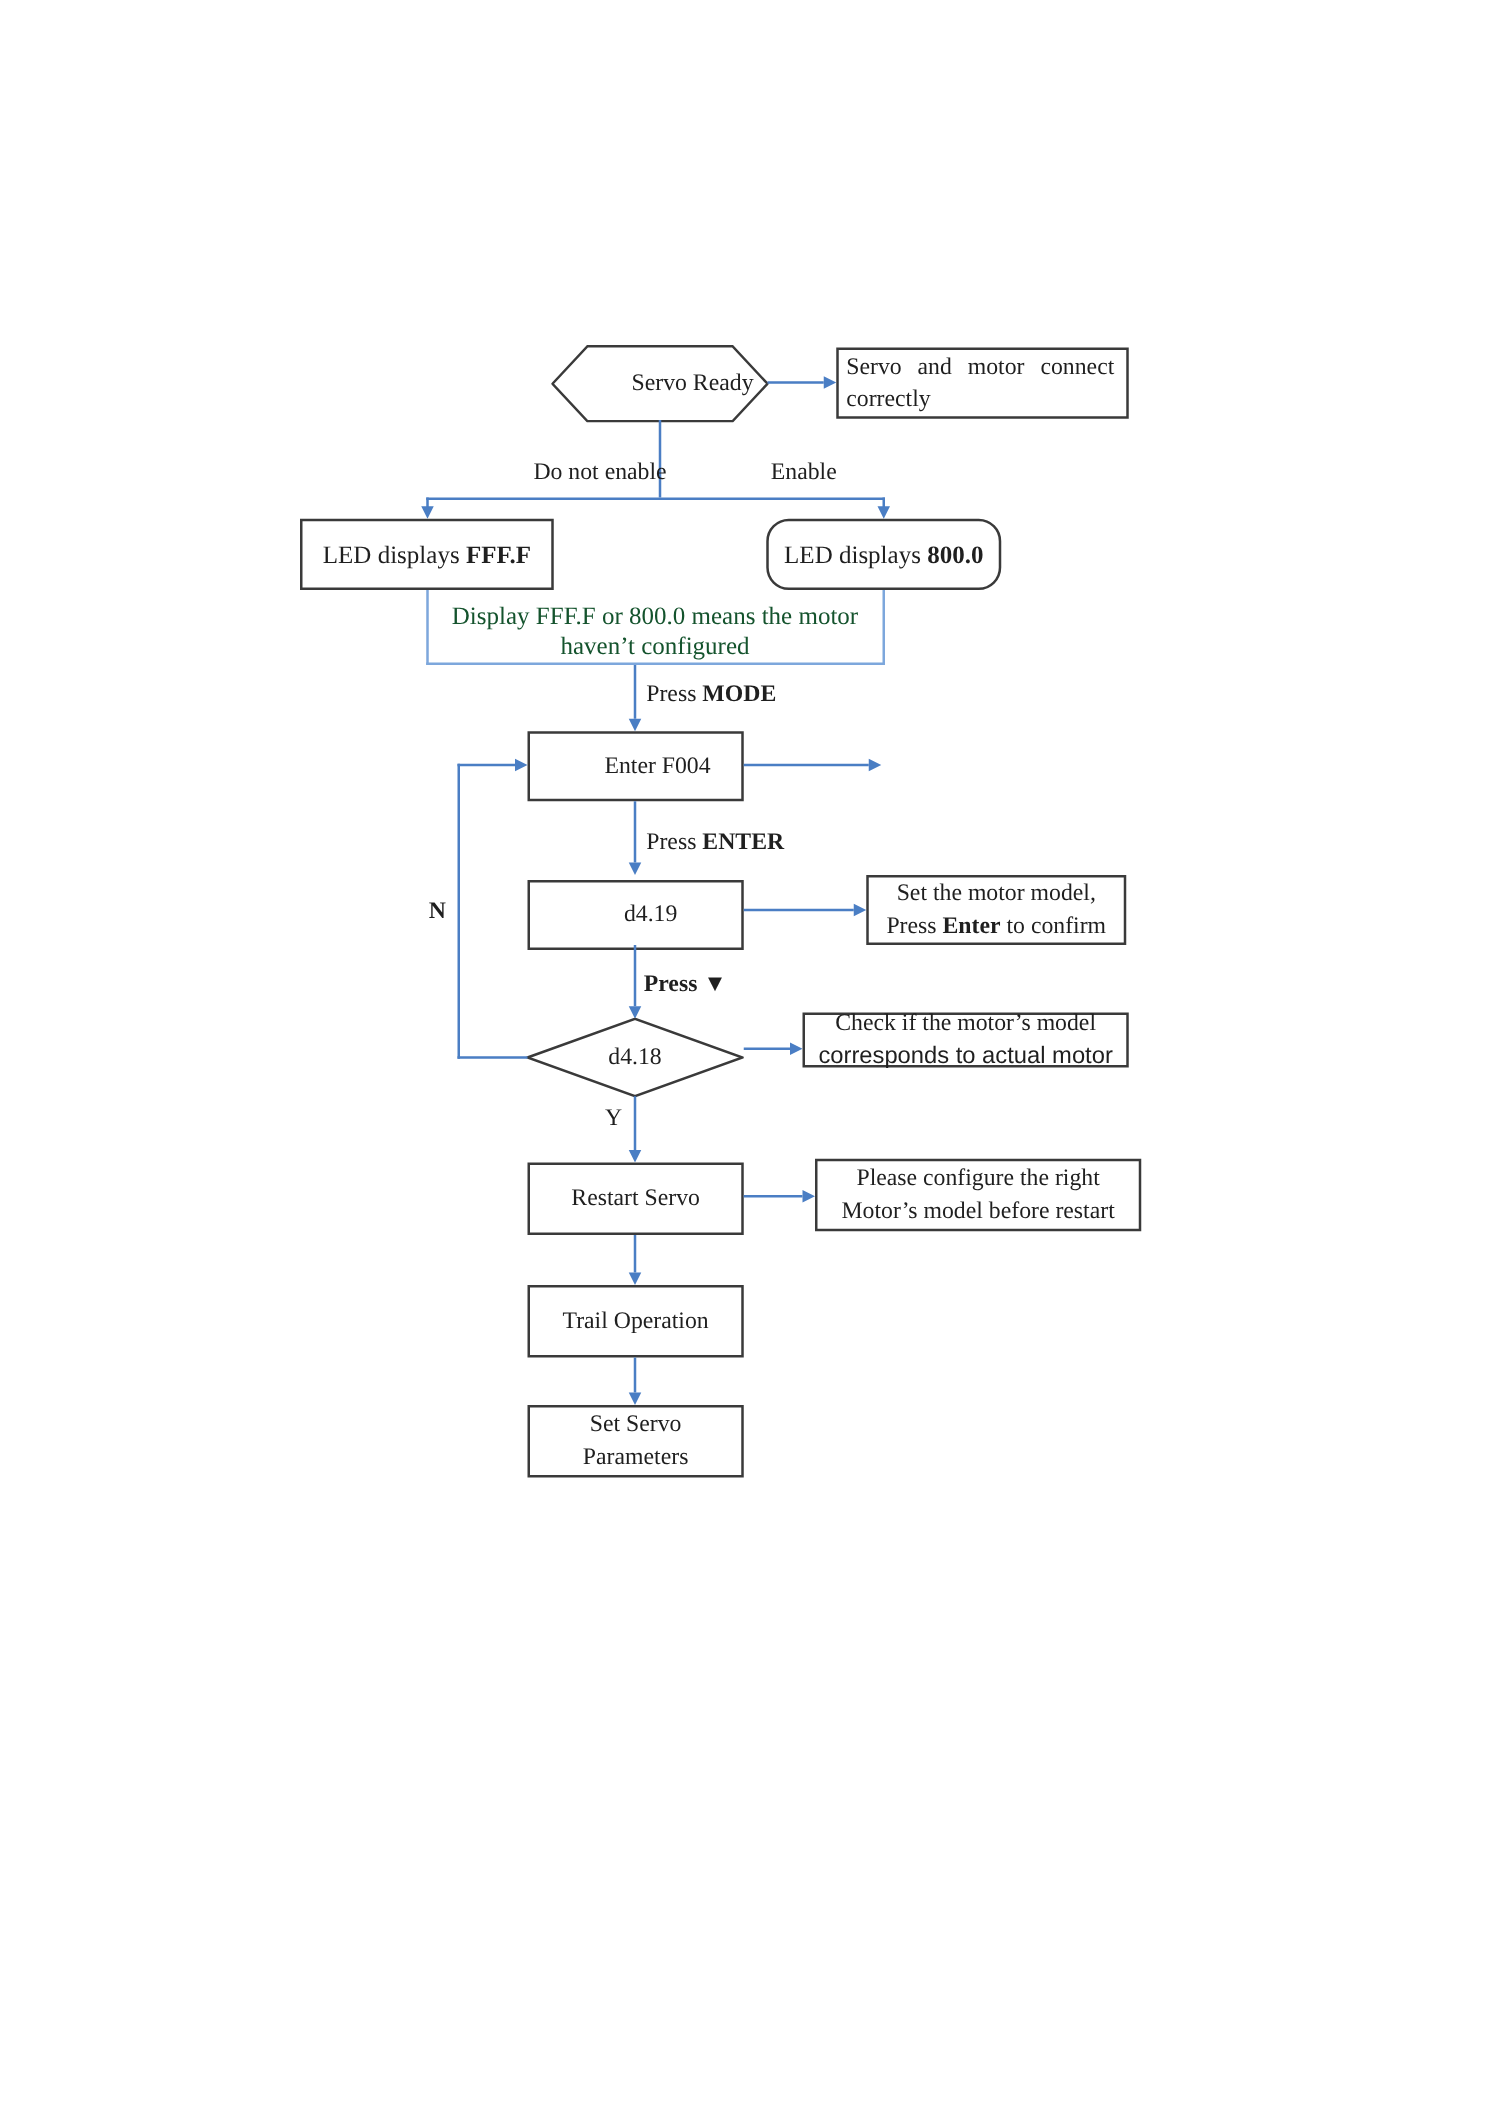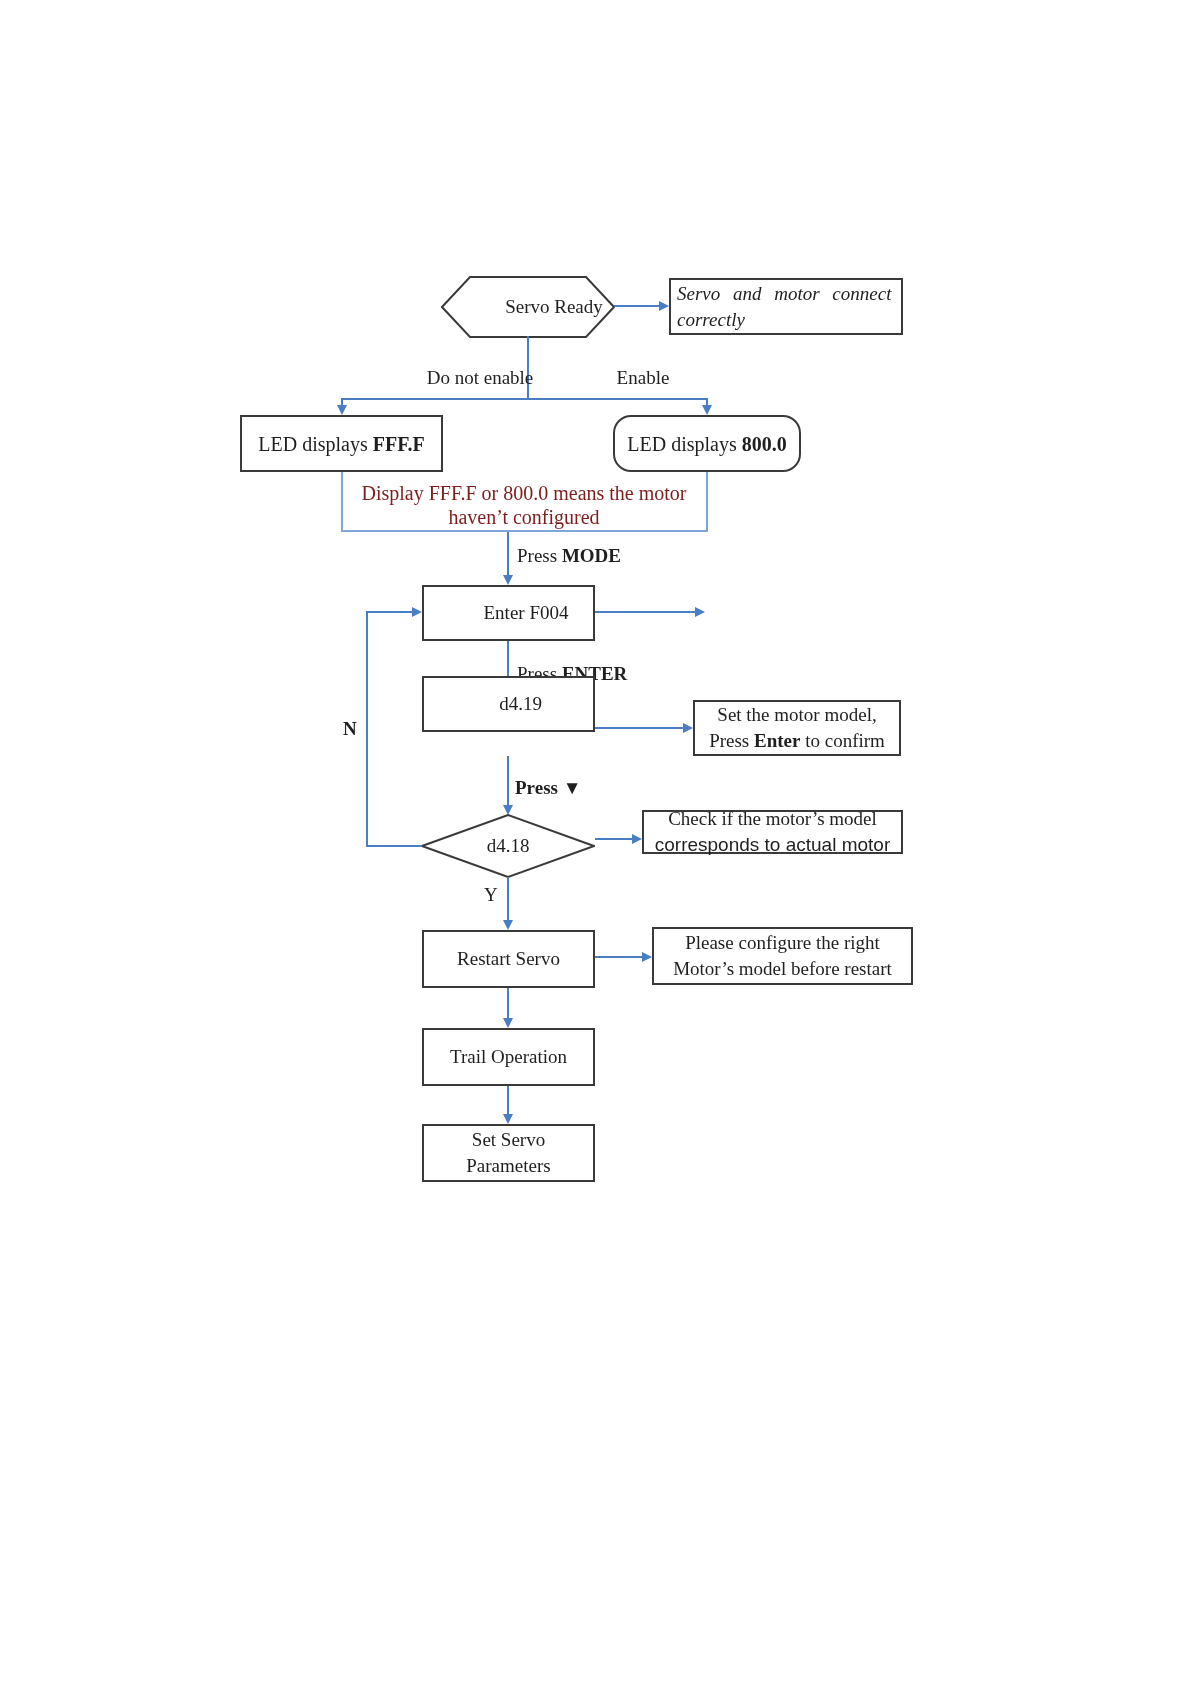--- a/index.html
+++ b/index.html
@@ -6,30 +6,30 @@
   .canvas{
     position:relative;width:1191px;height:1684px;background:#ffffff;
     font-family:"Liberation Serif", serif;color:#1f1f1f;overflow:hidden;
   }
   .box{
     position:absolute;border:2px solid #3a3a3a;background:#fff;
     display:flex;flex-direction:column;align-items:center;justify-content:center;
     font-size:19px;line-height:26px;text-align:center;box-sizing:border-box;
   }
   .box .ln{display:block;}
-  .note-left{align-items:flex-start;text-align:left;padding:17px 6px;font-style:italic;}
+  .note-left{align-items:flex-start;text-align:left;padding:17px 6px;}
   .wide-words{word-spacing:0.42em;}
   .lbl{position:absolute;font-size:19px;line-height:22px;white-space:nowrap;}
   .ctr{text-align:center;}
   .b{font-weight:bold;}
   .sans{font-family:"Liberation Sans", sans-serif;}
   .big{font-size:20px;}
   .blue-note{
     position:absolute;font-size:20px;line-height:24px;text-align:center;
-    color:#7f1d1d;
+    color:#14532d;
   }
   .hl{position:absolute;height:2px;background:#4a7ec4;}
   .vl{position:absolute;width:2px;background:#4a7ec4;}
   .lt{background:#7da7dc;}
   .ah{position:absolute;width:0;height:0;}
   .ah.down{border-left:5px solid transparent;border-right:5px solid transparent;border-top:10px solid #4a7ec4;}
   .ah.right{border-top:5px solid transparent;border-bottom:5px solid transparent;border-left:10px solid #4a7ec4;}
   .shape{position:absolute;}
   .shape polygon{fill:#ffffff;stroke:#3a3a3a;stroke-width:2;}
   .shape-label{position:absolute;display:flex;align-items:center;justify-content:center;font-size:19px;}
@@ -87,21 +87,21 @@
     <span class="ln">Enter F004</span>
   </div>
 
   <div class="hl" style="left:595px;top:611px;width:100px;"></div>
   <div class="ah right" style="left:695px;top:607px;"></div>
 
   <div class="vl" style="left:507px;top:641px;height:49px;"></div>
   <div class="ah down" style="left:503px;top:690px;"></div>
   <div class="lbl" style="left:517px;top:663px;"><span>Press </span><span class="b">ENTER</span></div>
 
-  <div class="box" style="left:422px;top:676px;width:173px;height:56px;padding-left:24px;">
+  <div class="box" style="left:422px;top:704px;width:173px;height:56px;padding-left:24px;">
     <span class="ln">d4.19</span>
   </div>
 
   <div class="hl" style="left:595px;top:727px;width:88px;"></div>
   <div class="ah right" style="left:683px;top:723px;"></div>
   <div class="box" style="left:693px;top:700px;width:208px;height:56px;">
     <span class="ln">Set the motor model,</span>
     <span class="ln"><span>Press </span><span class="b">Enter</span><span> to confirm</span></span>
   </div>
 

